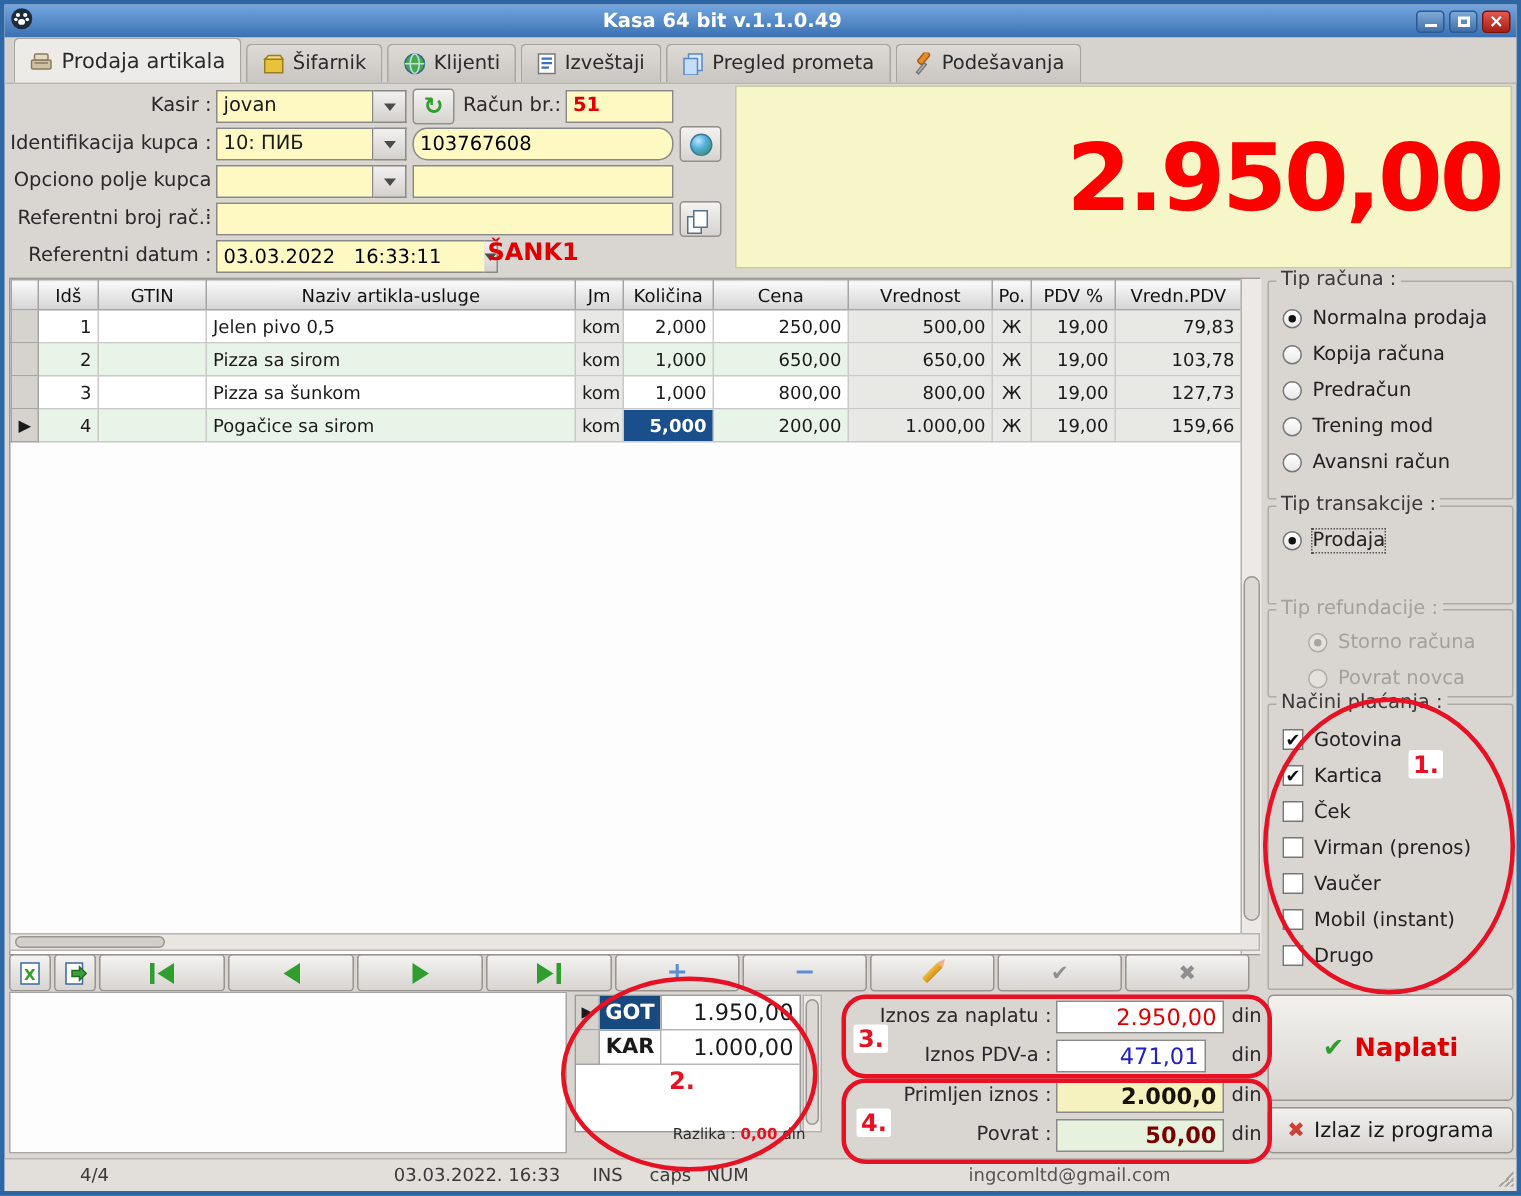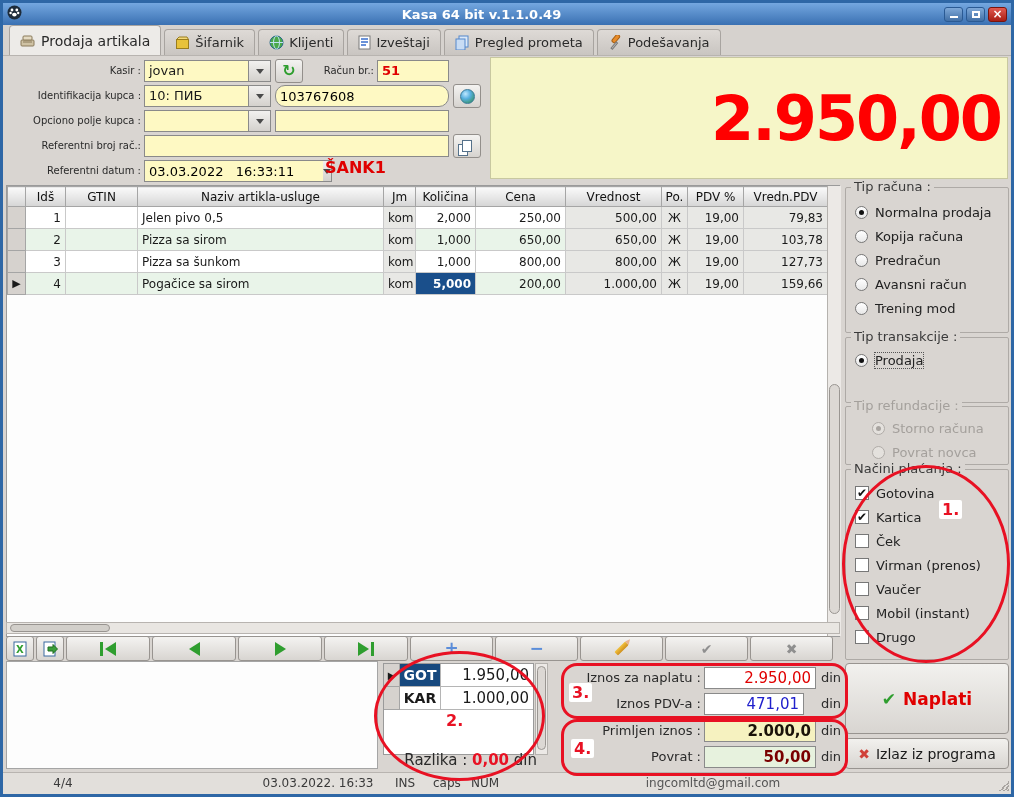--- a/index.html
+++ b/index.html
@@ -17,21 +17,21 @@
   .glyph-min{width:8px;height:2px;background:#fff;margin-top:6px;}
   .glyph-max{width:8px;height:7px;border:2px solid #fff;}
   .glyph-close{color:#fff;font-weight:bold;font-size:12px;line-height:12px;}
   
   .tabbar{left:0;top:22px;width:1008px;height:31px;background:#d6d2ce;display:flex;align-items:flex-end;padding-left:6px;border-bottom:1px solid #b8b4b0;}
   .tab{display:inline-flex;align-items:center;gap:5px;height:26px;padding:0 10px;margin-right:3px;
     background:linear-gradient(#dedad6,#c9c5c1);border:1px solid #a8a4a0;border-bottom:none;border-radius:4px 4px 0 0;font-size:13px;color:#2a2a2a;}
   .tab.active{height:30px;background:#edebe8;font-size:14px;}
   .tab svg{display:block;}
   
-  .flabel{text-align:right;line-height:22px;font-size:10px;color:#2a2a2a;}
+  .flabel{text-align:right;line-height:22px;font-size:13px;color:#2a2a2a;}
   .field,.combo-text{background:#fef9c3;border:1px solid #8a8a8a;height:22px;font-size:13px;padding:0 4px;
     font-family:"DejaVu Sans","Liberation Sans",sans-serif;}
   input.field{outline:none;}
   .combo{display:flex;}
   .combo-text{flex:1;line-height:20px;overflow:hidden;}
   .drop{width:22px;height:22px;background:linear-gradient(#f2f1ef,#d4d1cd);border:1px solid #8a8a8a;border-left:none;
     display:flex;align-items:center;justify-content:center;}
   .tri-d{width:0;height:0;border-top:5px solid #4a4a4a;border-left:4px solid transparent;border-right:4px solid transparent;}
   .sqbtn{background:linear-gradient(#f4f3f1,#d6d3cf);border:1px solid #938f8b;border-radius:3px;
     display:flex;align-items:center;justify-content:center;}
@@ -86,21 +86,21 @@
   
   .notes{left:3px;top:658px;width:372px;height:108px;background:#fdfdfd;border:1px solid #a5a5a5;}
   .paytbl{left:380px;top:660px;width:151px;height:92px;background:#fff;border:1px solid #9a9a9a;}
   .payrow{display:flex;height:23px;}
   .paysel{width:16px;background:#d6d2ce;border-right:1px solid #a5a5a5;border-bottom:1px solid #a5a5a5;text-align:center;font-size:10px;line-height:23px;}
   .paycode{width:41px;border-right:1px solid #b5b5b5;border-bottom:1px solid #b5b5b5;font-weight:bold;font-size:14px;text-align:center;line-height:22px;}
   .paycode.sel{background:#17497e;color:#fff;}
   .payamt{flex:1;border-bottom:1px solid #b5b5b5;font-size:15px;text-align:right;padding-right:4px;line-height:22px;}
   .payscroll{left:532px;top:660px;width:13px;height:92px;background:#ece9e6;border:1px solid #b5b2ae;}
   .paythumb{position:absolute;left:1px;top:2px;width:9px;height:84px;background:#dcd8d4;border:1px solid #9a9692;border-radius:5px;}
-  .razlika{left:378px;top:748px;width:156px;text-align:right;font-size:15px;color:#2a2a2a;}
+  .razlika{left:378px;top:748px;width:156px;text-align:right;font-size:10px;color:#2a2a2a;}
   .amlabel{text-align:right;font-size:13px;color:#2a2a2a;line-height:22px;}
   .amfield{height:22px;border:1px solid #8a8a8a;font-size:15px;text-align:right;padding:0 4px;line-height:20px;background:#fff;}
   .din{font-size:13px;line-height:22px;color:#2a2a2a;}
   .naplati{left:842px;top:660px;width:164px;height:71px;background:linear-gradient(#f2f1ee,#d8d5d1);
     border:1px solid #989490;border-radius:4px;display:flex;align-items:center;justify-content:center;gap:7px;}
   .naplati .txt{color:#e00000;font-weight:bold;font-size:17px;}
   .naplati .ck{color:#2f9e2f;font-weight:bold;font-size:17px;}
   .izlaz{left:842px;top:735px;width:164px;height:31px;background:linear-gradient(#f2f1ee,#d8d5d1);
     border:1px solid #989490;border-radius:4px;display:flex;align-items:center;justify-content:center;gap:6px;font-size:14px;}
   .izlaz .x{color:#d04038;font-weight:bold;font-size:14px;}
@@ -344,25 +344,25 @@
       <div class="opt">
           <span class="radio"></span>
           <span>Kopija računa</span>
         </div>
       <div class="opt">
           <span class="radio"></span>
           <span>Predračun</span>
         </div>
       <div class="opt">
           <span class="radio"></span>
+          <span>Trening mod</span>
+        </div>
+      <div class="opt">
+          <span class="radio"></span>
           <span>Avansni račun</span>
-        </div>
-      <div class="opt">
-          <span class="radio"></span>
-          <span>Trening mod</span>
         </div>
     </div>
   </div>
 
   <div class="fs" style="top:334px;height:66px;">
     <span class="lg">Tip transakcije :</span>
     <div style="padding-top:10px;">
       <div class="opt">
           <span class="radio on"></span>
           <span class="focusbox">Prodaja</span>

